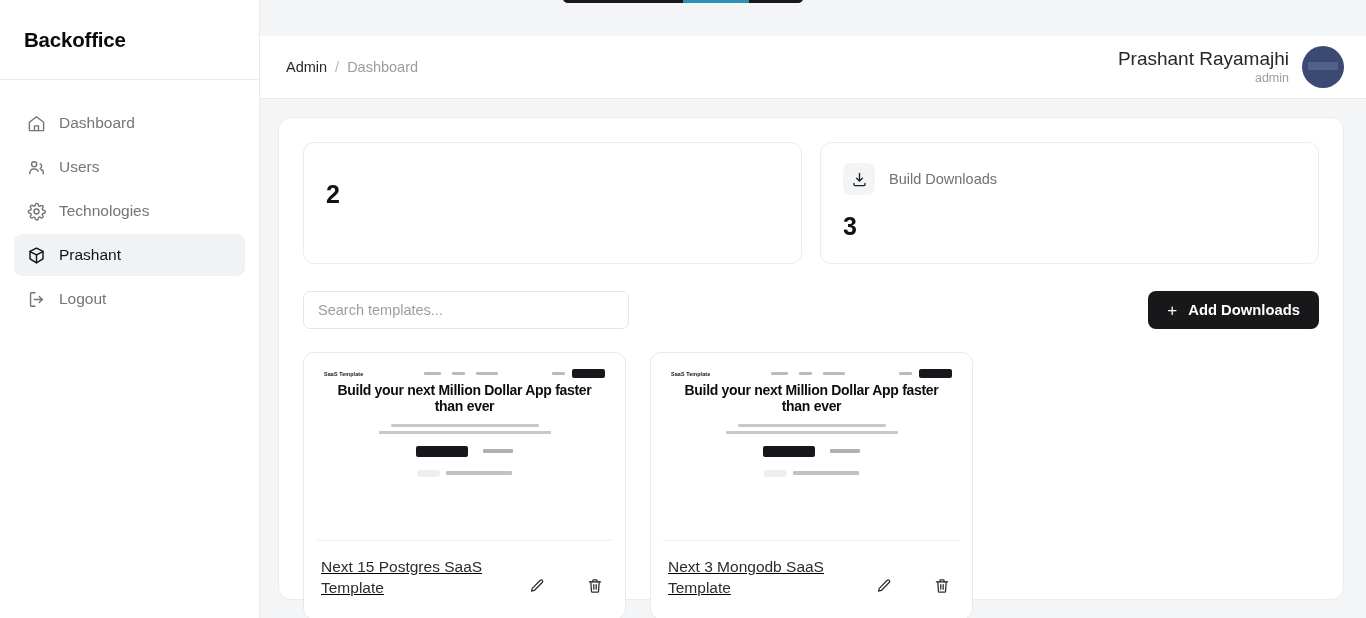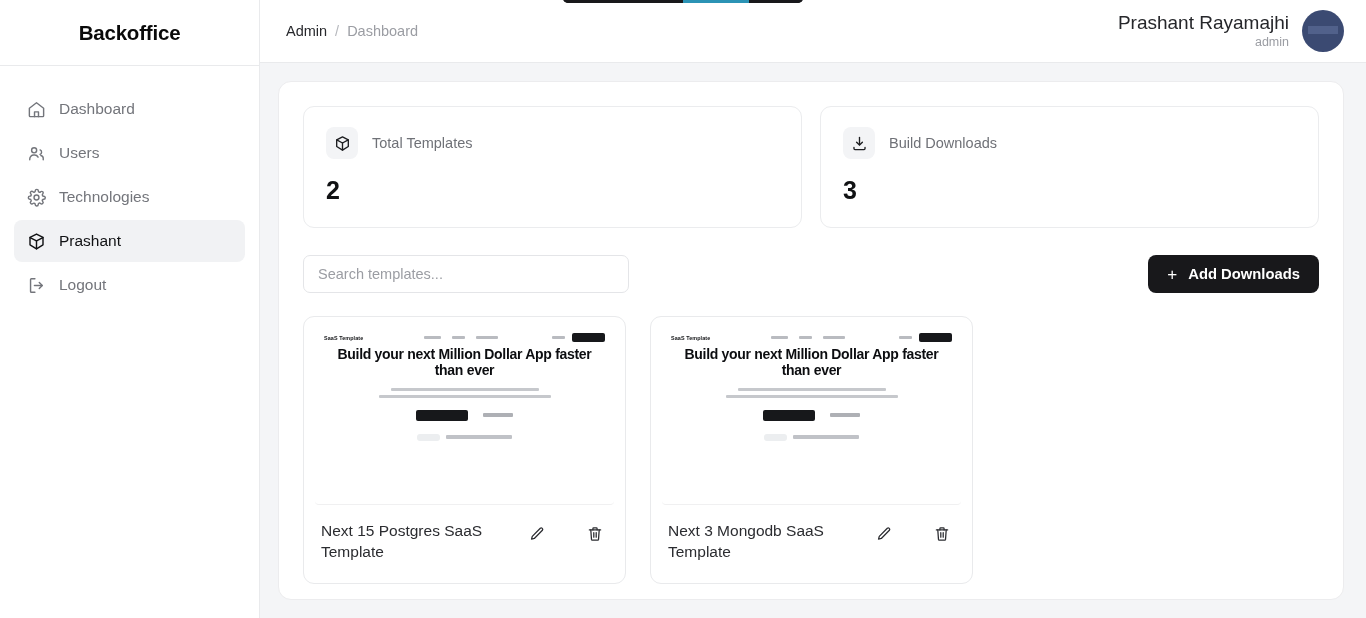--- a/index.html
+++ b/index.html
@@ -17,39 +17,39 @@
     background: #18181b; border-radius: 6px; overflow: hidden; z-index: 50;
     display: flex; align-items: flex-end;
   }
   .toast-sliver .seg-dark { flex: 0 0 120px; height: 100%; background: #18181b; }
   .toast-sliver .seg-accent { flex: 0 0 66px; height: 100%; background: #2b93b5; }
   .toast-sliver .seg-dark2 { flex: 1; height: 100%; background: #18181b; }
 
   
   .sidebar { width: 260px; height: 618px; background: #ffffff;
              border-right: 1px solid #e9eaec; display: flex; flex-direction: column; flex: 0 0 260px; }
-  .brand { height: 66px; display: flex; align-items: center; padding: 0 24px;
-           border-bottom: 1px solid #e9eaec; justify-content: center; }
+  .brand { height: 80px; display: flex; align-items: center; padding: 0 24px;
+           border-bottom: 1px solid #e9eaec; }
   .brand-title { font-size: 20.5px; font-weight: bold; color: #0a0a0a; letter-spacing: -0.2px; }
   .nav { padding: 22px 14px 0 14px; display: flex; flex-direction: column; gap: 2px; }
   .nav-item { display: flex; align-items: center; gap: 13px; height: 42px;
               padding: 0 12px; border-radius: 8px; cursor: pointer; }
   .nav-item .label { font-size: 15.5px; color: #73757b; }
   .nav-item.active { background: #f1f2f4; }
   .nav-item.active .label { color: #111214; }
   .nav-item .ico { width: 20px; height: 20px; display: flex; align-items: center;
                    justify-content: center; color: #73757b; flex: 0 0 20px; }
   .nav-item.active .ico { color: #111214; }
   .nav-item .ico svg { width: 19px; height: 19px; display: block; }
 
   
   .main { flex: 1; height: 618px; background: #f4f5f7; display: flex; flex-direction: column; min-width: 0; }
   .topbar { height: 63px; background: #ffffff; border-bottom: 1px solid #e9eaec;
             display: flex; align-items: center; justify-content: space-between;
-            padding: 0 22px 0 26px; flex: 0 0 63px; }
+            padding: 0 22px 0 26px; flex: 0 0 63px; margin-top: 36px; }
   .crumbs { display: flex; align-items: center; gap: 8px; font-size: 14.5px; }
   .crumb-root { color: #27282c; }
   .crumb-sep { color: #b6b8bd; }
   .crumb-cur { color: #9b9da3; }
   .user { display: flex; align-items: center; gap: 13px; }
   .user-text { display: flex; flex-direction: column; align-items: flex-end; line-height: 1.25; }
   .user-name { font-size: 19px; color: #26272b; }
   .user-role { font-size: 12.5px; color: #9b9da3; }
   .avatar { width: 42px; height: 42px; border-radius: 50%; background: #3b4a72;
             overflow: hidden; position: relative; flex: 0 0 42px; }
@@ -104,21 +104,21 @@
   .mini-subline { height: 3px; border-radius: 1px; background: #c6c8cc; }
   .mini-btns { display: flex; align-items: center; justify-content: center;
                gap: 15px; margin-top: 12px; }
   .mini-primary { width: 52px; height: 11px; border-radius: 2px; background: #17181b; }
   .mini-secondary { width: 30px; height: 4px; border-radius: 1px; background: #aeb0b5; }
   .mini-trust { display: flex; align-items: center; justify-content: center;
                 gap: 6px; margin-top: 13px; }
   .mini-pill { width: 23px; height: 7px; border-radius: 3px; background: #eceef0; }
   .mini-trustline { width: 66px; height: 4px; border-radius: 1px; background: #c0c2c7; }
 
-  .card-foot { display: flex; align-items: flex-start; padding: 16px 17px 20px; gap: 10px; }
+  .card-foot { display: flex; align-items: flex-end; padding: 16px 17px 20px; gap: 10px; text-decoration: underline; }
   .card-title { flex: 1; font-size: 15.5px; color: #2b2c30; line-height: 1.35; }
   .icon-btn { width: 26px; height: 26px; display: flex; align-items: center;
               justify-content: center; color: #2b2c30; cursor: pointer;
               background: none; border: none; padding: 0; flex: 0 0 26px; }
   .icon-btn svg { width: 18px; height: 18px; display: block; }
   .icon-btn.trash { margin-left: 22px; }
 </style>
 </head>
 <body>
 
@@ -211,30 +211,20 @@
         </div>
       </div>
     </header>
 
     <div class="content">
       <div class="panel">
 
         <div class="stats">
 
           <div class="stat">
-            <div class="stat-head">
-              <span class="stat-ico">
-                <svg viewBox="0 0 24 24" fill="none" stroke="currentColor" stroke-width="1.9" stroke-linecap="round" stroke-linejoin="round">
-                  <path d="M12 2.6l8.2 4.2v9.4L12 21.4 3.8 16.2V6.8z"></path>
-                    <path d="M3.9 7L12 11.3 20.1 7"></path>
-                    <path d="M12 11.3v10"></path>
-                </svg>
-              </span>
-              <span class="stat-label">Total Templates</span>
-            </div>
             <div class="stat-value">2</div>
           </div>
 
           <div class="stat">
             <div class="stat-head">
               <span class="stat-ico">
                 <svg viewBox="0 0 24 24" fill="none" stroke="currentColor" stroke-width="1.9" stroke-linecap="round" stroke-linejoin="round">
                   <path d="M12 3.5v10.4"></path>
                     <path d="M7.9 10.1L12 14.2l4.1-4.1"></path>
                     <path d="M4.2 17.6v1.6a1.4 1.4 0 0 0 1.4 1.4h12.8a1.4 1.4 0 0 0 1.4-1.4v-1.6"></path>

